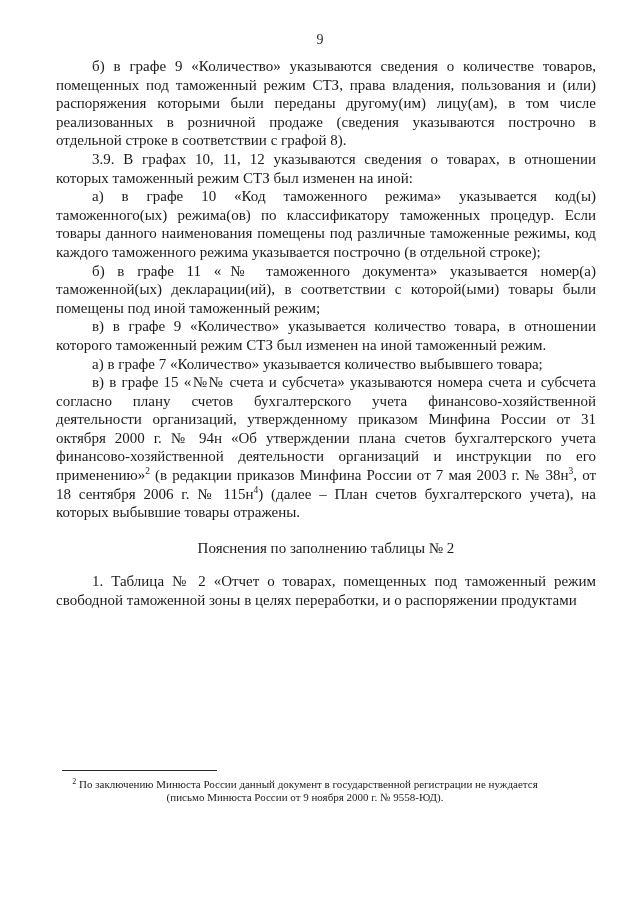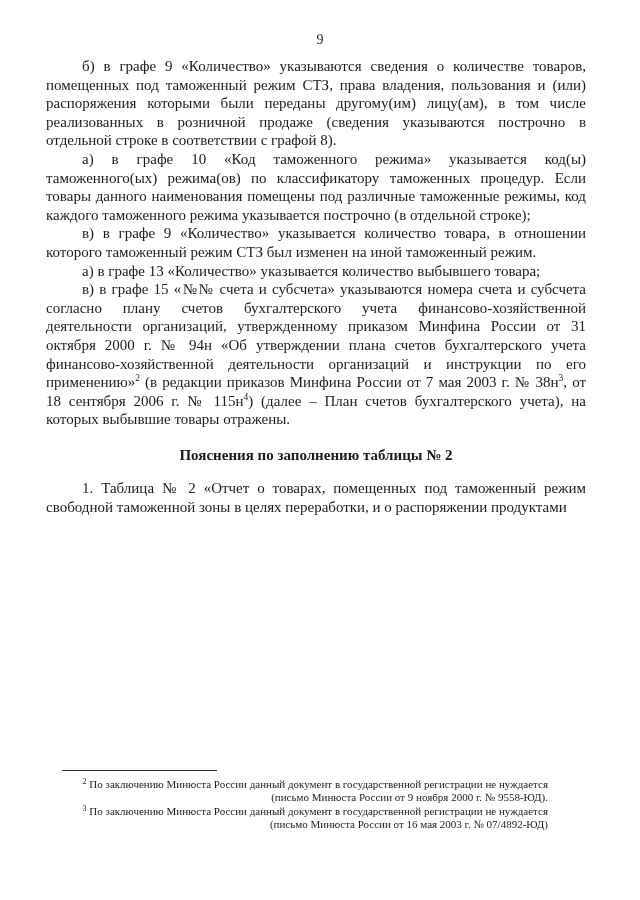--- a/index.html
+++ b/index.html
@@ -21,50 +21,50 @@
     top: 32px;
     left: 0;
     width: 100%;
     text-align: center;
     font-size: 14px;
     color: #2a2a2a;
   }
   .body-text {
     position: absolute;
     top: 57px;
-    left: 46px;
+    left: 56px;
     width: 540px;
     font-size: 15px;
     line-height: 18.6px;
     text-align: justify;
   }
   .para {
     margin: 0;
     text-indent: 36px;
   }
   .fn-ref {
     font-size: 9.5px;
     line-height: 0;
     vertical-align: 6px;
   }
   .section-heading {
     margin: 17px 0 15px 0;
     font-size: 15px;
-    font-weight: bold;
+    font-weight: normal;
     text-align: center;
     text-indent: 0;
   }
   .footnotes {
     position: absolute;
     top: 770px;
     left: 62px;
     width: 486px;
     font-size: 11px;
     line-height: 12.6px;
-    text-align: right;
+    text-align: center;
     color: #222222;
   }
   .fn-rule {
     width: 155px;
     height: 0;
     border-top: 1.5px solid #2b2b2b;
     margin-bottom: 7px;
   }
   .footnote {
     margin-bottom: 2px;
@@ -79,43 +79,44 @@
 <body>
 
 <div class="page">
 
   <div class="page-number">9</div>
 
   <div class="body-text">
 
     <p class="para">б) в графе 9 «Количество» указываются сведения о количестве товаров, помещенных под таможенный режим СТЗ, права владения, пользования и (или) распоряжения которыми были переданы другому(им) лицу(ам), в том числе реализованных в розничной продаже (сведения указываются построчно в отдельной строке в соответствии с графой 8).</p>
 
+    <p class="para">3.9. В графах 10, 11, 12 указываются сведения о товарах, в отношении которых таможенный режим СТЗ был изменен на иной:</p>
 
     <p class="para">а) в графе 10 «Код таможенного режима» указывается код(ы) таможенного(ых) режима(ов) по классификатору таможенных процедур. Если товары данного наименования помещены под различные таможенные режимы, код каждого таможенного режима указывается построчно (в отдельной строке);</p>
 
+    <p class="para">б) в графе 11 «№ таможенного документа» указывается номер(а) таможенной(ых) декларации(ий), в соответствии с которой(ыми) товары были помещены под иной таможенный режим;</p>
 
     <p class="para">в) в графе 9 «Количество» указывается количество товара, в отношении которого таможенный режим СТЗ был изменен на иной таможенный режим.</p>
 
 
-    <p class="para">а) в графе 13 «Количество» указывается количество выбывшего товара;</p>
+    <p class="para">а) в графе 7 «Количество» указывается количество выбывшего товара;</p>
 
 
     <p class="para"><span>в) в графе 15 «№№ счета и субсчета» указываются номера счета и субсчета согласно плану счетов бухгалтерского учета финансово-хозяйственной деятельности организаций, утвержденному приказом Минфина России от 31 октября 2000 г. № 94н «Об утверждении плана счетов бухгалтерского учета финансово-хозяйственной деятельности организаций и инструкции по его применению»</span><sup class="fn-ref">2</sup><span> (в редакции приказов Минфина России от 7 мая 2003 г. № 38н</span><sup class="fn-ref">3</sup><span>, от 18 сентября 2006 г. № 115н</span><sup class="fn-ref">4</sup><span>) (далее – План счетов бухгалтерского учета), на которых выбывшие товары отражены.</span></p>
 
 
     <h2 class="section-heading">Пояснения по заполнению таблицы № 2</h2>
 
     <p class="para">1. Таблица № 2 «Отчет о товарах, помещенных под таможенный режим свободной таможенной зоны в целях переработки, и о распоряжении продуктами</p>
 
   </div>
 
   <div class="footnotes">
 
     <div class="fn-rule"></div>
 
     <div class="footnote"><sup class="fn-marker">2</sup> <span>По заключению Минюста России данный документ в государственной регистрации не нуждается (письмо Минюста России от 9 ноября 2000 г. № 9558-ЮД).</span></div>
 
-    <div class="footnote"><sup class="fn-marker">3</sup> <span>По заключению Минюста России данный документ в государственной регистрации не нуждается (письмо Минюста России от 16 мая 2003 г. № 07/4892-ЮД)</span></div>
 
 
   </div>
 
 </div>
 
 </body></html>

